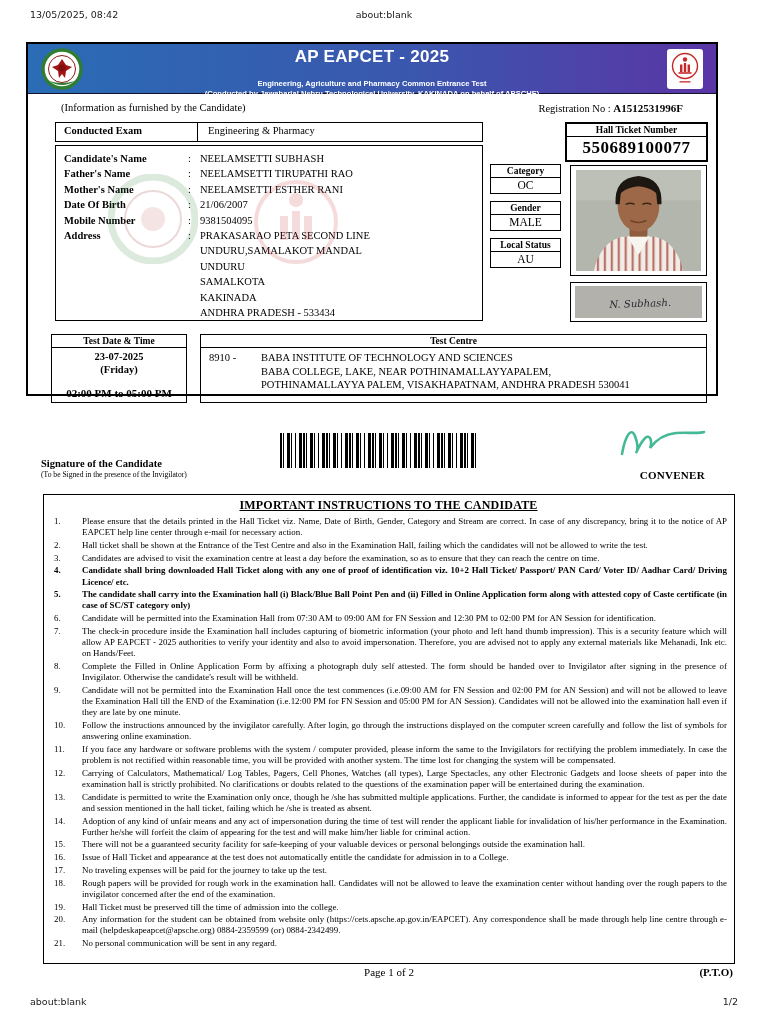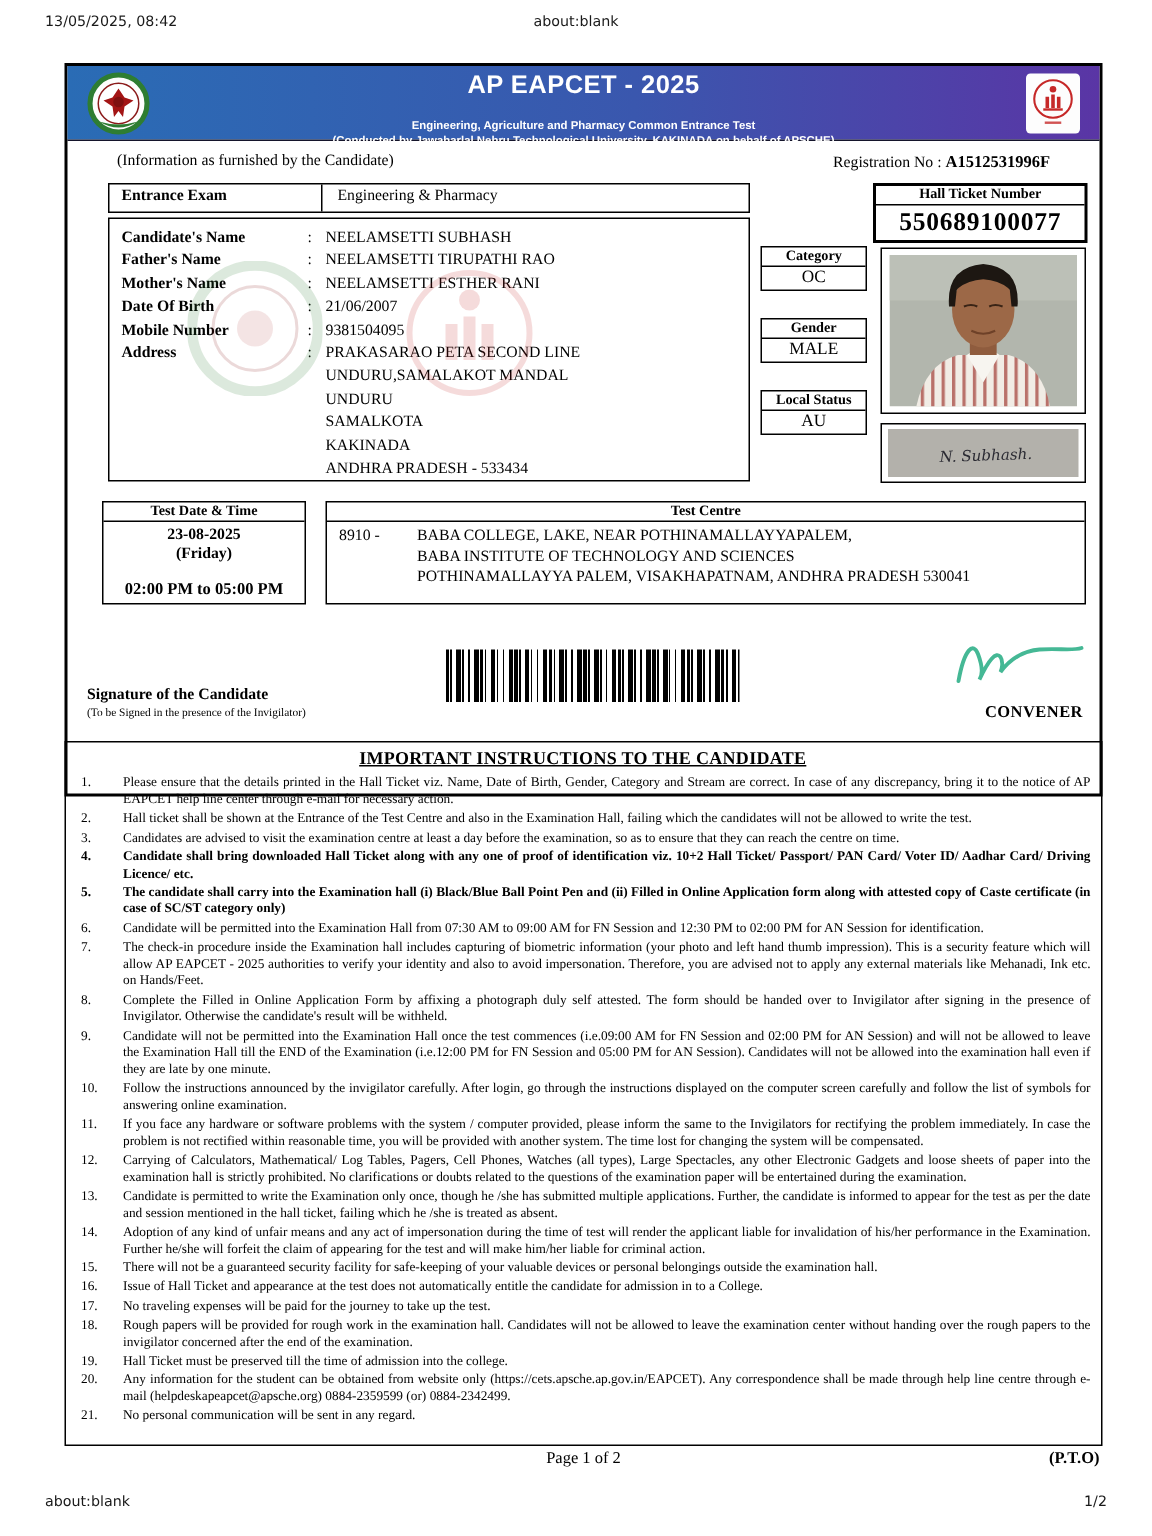--- a/index.html
+++ b/index.html
@@ -11,21 +11,21 @@
   .print-top { position:absolute; top:9px; left:30px; right:30px; height:14px;
                font-family:"DejaVu Sans", sans-serif; font-size:9.5px; color:#1a1a1a; }
   .print-top .ptime { position:absolute; left:0; top:0; }
   .print-top .purl  { position:absolute; left:0; right:0; top:0; text-align:center; }
   .print-bottom { position:absolute; top:996px; left:30px; right:30px; height:14px;
                   font-family:"DejaVu Sans", sans-serif; font-size:9.5px; color:#1a1a1a; }
   .print-bottom .furl { position:absolute; left:0; top:0; }
   .print-bottom .fpage { position:absolute; right:0; top:0; }
 
   
-  .ticket { position:absolute; left:43px; top:42px; width:692px; height:489px;
+  .ticket { position:absolute; left:26px; top:42px; width:692px; height:354px;
             border:2px solid #000; background:#fff; }
 
   
   .banner { position:absolute; left:0; top:0; right:0; height:50px;
             background:linear-gradient(90deg,#2a6cb5 0%,#3a57ae 55%,#5a35a5 100%);
             border-bottom:1.5px solid #14142b; text-align:center; color:#fff;
             font-family:"Liberation Sans", sans-serif; }
   .banner-title { font-size:17px; font-weight:700; padding-top:3px; letter-spacing:0.3px; }
   .banner-sub1 { font-size:7.6px; font-weight:700; margin-top:12px; }
   .banner-sub2 { font-size:7.6px; font-weight:700; margin-top:1px; }
@@ -53,21 +53,21 @@
   .wm { position:absolute; opacity:0.16; pointer-events:none; }
   .wm-green { left:52px; top:28px; width:90px; height:90px; }
   .wm-red { left:196px; top:32px; width:88px; height:88px; }
 
   .htn-box { position:absolute; left:537px; top:78px; width:143px; border:2px solid #000; }
   .htn-label { font-size:9.5px; font-weight:700; text-align:center; padding:1px 0;
                border-bottom:1.5px solid #000; }
   .htn-num { font-size:17px; font-weight:700; text-align:center; padding:1px 0 2px; letter-spacing:0.5px; }
 
   .attrs { position:absolute; left:462px; top:120px; width:71px; }
-  .attr { border:1.5px solid #000; margin-bottom:18px; }
+  .attr { border:1.5px solid #000; margin-bottom:7px; }
   .attr-label { font-size:9.5px; font-weight:700; text-align:center; border-bottom:1.5px solid #000; padding:1px 0; }
   .attr-value { font-size:11.5px; text-align:center; padding:1px 0 2px; }
 
   .photo-box { position:absolute; left:542px; top:121px; width:137px; height:111px;
                border:1.5px solid #000; padding:4px 5px; background:#fff; }
   .photo-box svg { width:100%; height:100%; display:block; }
   .sig-box { position:absolute; left:542px; top:238px; width:137px; height:40px;
              border:1.5px solid #000; padding:3px 4px; background:#fff; }
   .sig-inner { width:100%; height:100%; background:#b3b1ab; display:flex; align-items:center; justify-content:center; }
   .sig-inner svg { width:100%; height:100%; }
@@ -143,21 +143,21 @@
         </svg>
       </div>
     </div>
 
     <div class="info-row">
       <span class="ileft">(Information as furnished by the Candidate)</span>
       <span class="iright"><span>Registration No : </span><span class="reg-val">A1512531996F</span></span>
     </div>
 
     <div class="entrance">
-      <div class="elabel">Entrance Exam</div>
+      <div class="elabel">Conducted Exam</div>
       <div class="evalue">Engineering &amp; Pharmacy</div>
     </div>
 
     <div class="cand-box">
       <svg class="wm wm-green" viewBox="0 0 90 90">
         <circle cx="45" cy="45" r="42" fill="none" stroke="#2e7d32" stroke-width="7"></circle>
         <circle cx="45" cy="45" r="28" fill="none" stroke="#8b1a1a" stroke-width="2"></circle>
         <circle cx="45" cy="45" r="12" fill="#c06060"></circle>
       </svg>
       <svg class="wm wm-red" viewBox="0 0 88 88">
@@ -260,33 +260,33 @@
       <div class="sig-inner">
         <svg viewBox="0 0 126 30">
           <text x="34" y="20" font-family="DejaVu Serif, serif" font-style="italic" font-size="10" fill="#2b2b33" transform="rotate(-2 63 15)">N. Subhash.</text>
         </svg>
       </div>
     </div>
 
     <div class="tdate">
       <div class="tdate-head">Test Date &amp; Time</div>
       <div class="tdate-body">
-        <div>23-08-2025</div>
+        <div>23-07-2025</div>
         <div>(Friday)</div>
         <div class="tdate-time">02:00 PM to 05:00 PM</div>
       </div>
     </div>
 
     <div class="tcentre">
       <div class="tcentre-head">Test Centre</div>
       <div class="tcentre-body">
         <div class="tcentre-code">8910 -</div>
         <div class="tcentre-lines">
+          <div>BABA INSTITUTE OF TECHNOLOGY AND SCIENCES</div>
           <div>BABA COLLEGE, LAKE, NEAR POTHINAMALLAYYAPALEM,</div>
-          <div>BABA INSTITUTE OF TECHNOLOGY AND SCIENCES</div>
           <div>POTHINAMALLAYYA PALEM, VISAKHAPATNAM, ANDHRA PRADESH 530041</div>
         </div>
       </div>
     </div>
 
     <div class="barcode"></div>
 
     <div class="cand-sign">
       <div class="cand-sign-title">Signature of the Candidate</div>
       <div class="cand-sign-note">(To be Signed in the presence of the Invigilator)</div>

